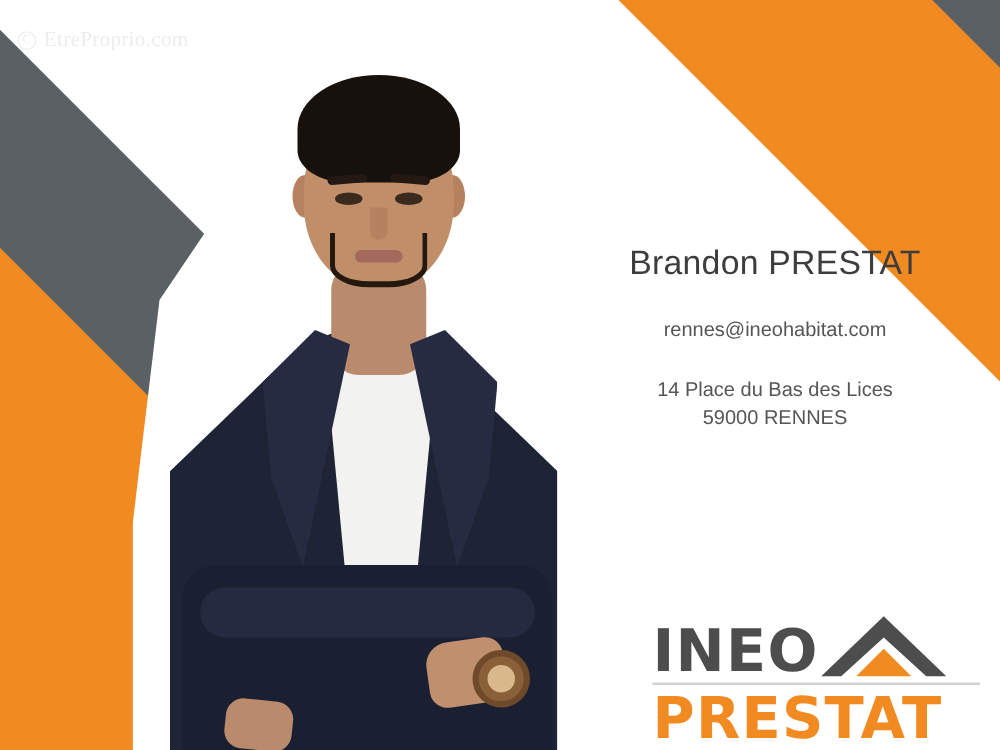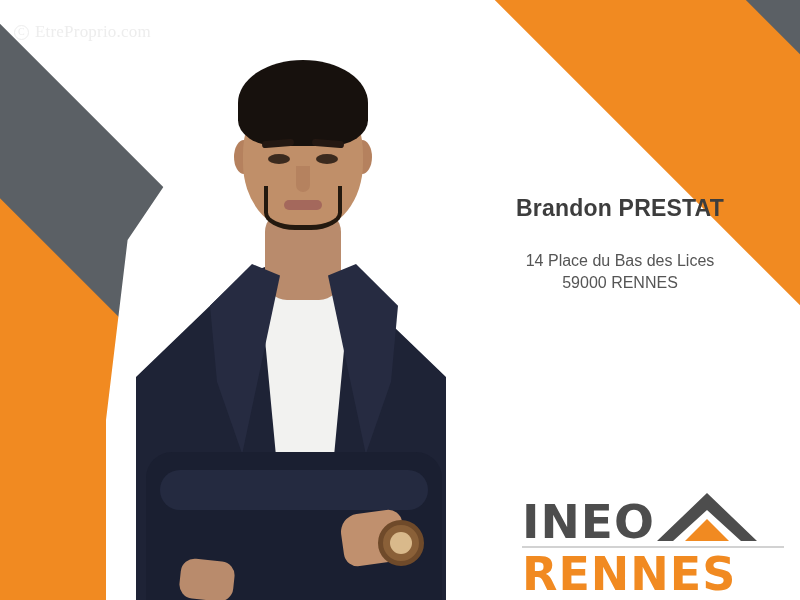--- a/index.html
+++ b/index.html
@@ -160,21 +160,21 @@
     width:15px; height:15px; border:1.4px solid #ededed;
     border-radius:50%; font-size:10px; line-height:1;
   }
 
   
   #info{
     position:absolute; right:0; top:195px; width:360px;
     z-index:6; text-align:center; color:#4a4a4a;
   }
   #agent-name{
-    font-size:23px; font-weight:bold; color:#3d3d3d;
+    font-size:27px; font-weight:normal; color:#3d3d3d;
     letter-spacing:.2px;
   }
   #agent-phone{
     margin-top:32px;
     font-size:22px; font-weight:bold; color:#F18A21;
     letter-spacing:.6px;
   }
   #agent-email{
     margin-top:30px; font-size:16px; color:#555;
   }
@@ -246,33 +246,34 @@
     <div class="watch-face"></div>
   </div>
 
   <div id="watermark">
     <span class="wm-mark">C</span>
     <span>EtreProprio.com</span>
   </div>
 
   <div id="info">
     <div id="agent-name">Brandon PRESTAT</div>
+    <div id="agent-email">rennes@ineohabitat.com</div>
     <div id="agent-address">
       <div>14 Place du Bas des Lices</div>
       <div>59000 RENNES</div>
     </div>
   </div>
 
   <div id="logo">
     <div class="logo-top">
       <span class="logo-ineo">INEO</span>
       <span class="logo-roof">
         <svg width="104" height="54" viewBox="0 0 104 54" xmlns="http://www.w3.org/2000/svg">
           <path d="M2 50 L52 2 L102 50 L86 50 L52 19 L18 50 Z" fill="#4d4d4d"></path>
           <path d="M30 50 L52 28 L74 50 Z" fill="#F18A21"></path>
         </svg>
       </span>
     </div>
     <div class="logo-rule"></div>
-    <div class="logo-habitat">RENNES</div>
+    <div class="logo-habitat">PRESTAT</div>
   </div>
 
 </div>
 
 </body></html>

